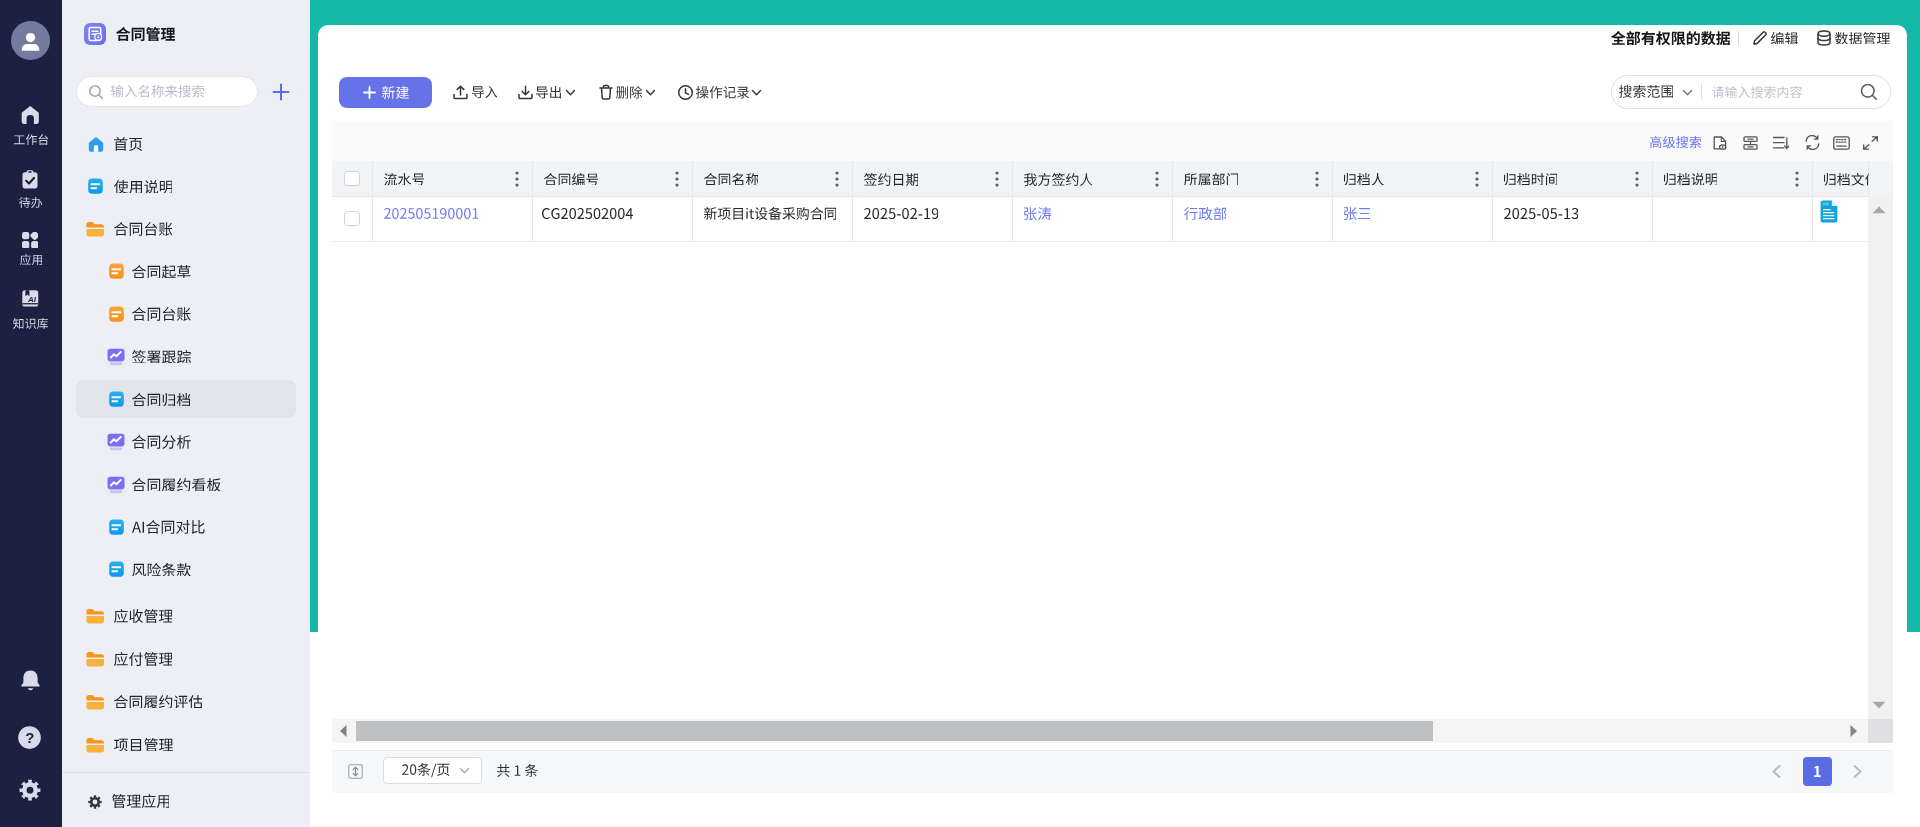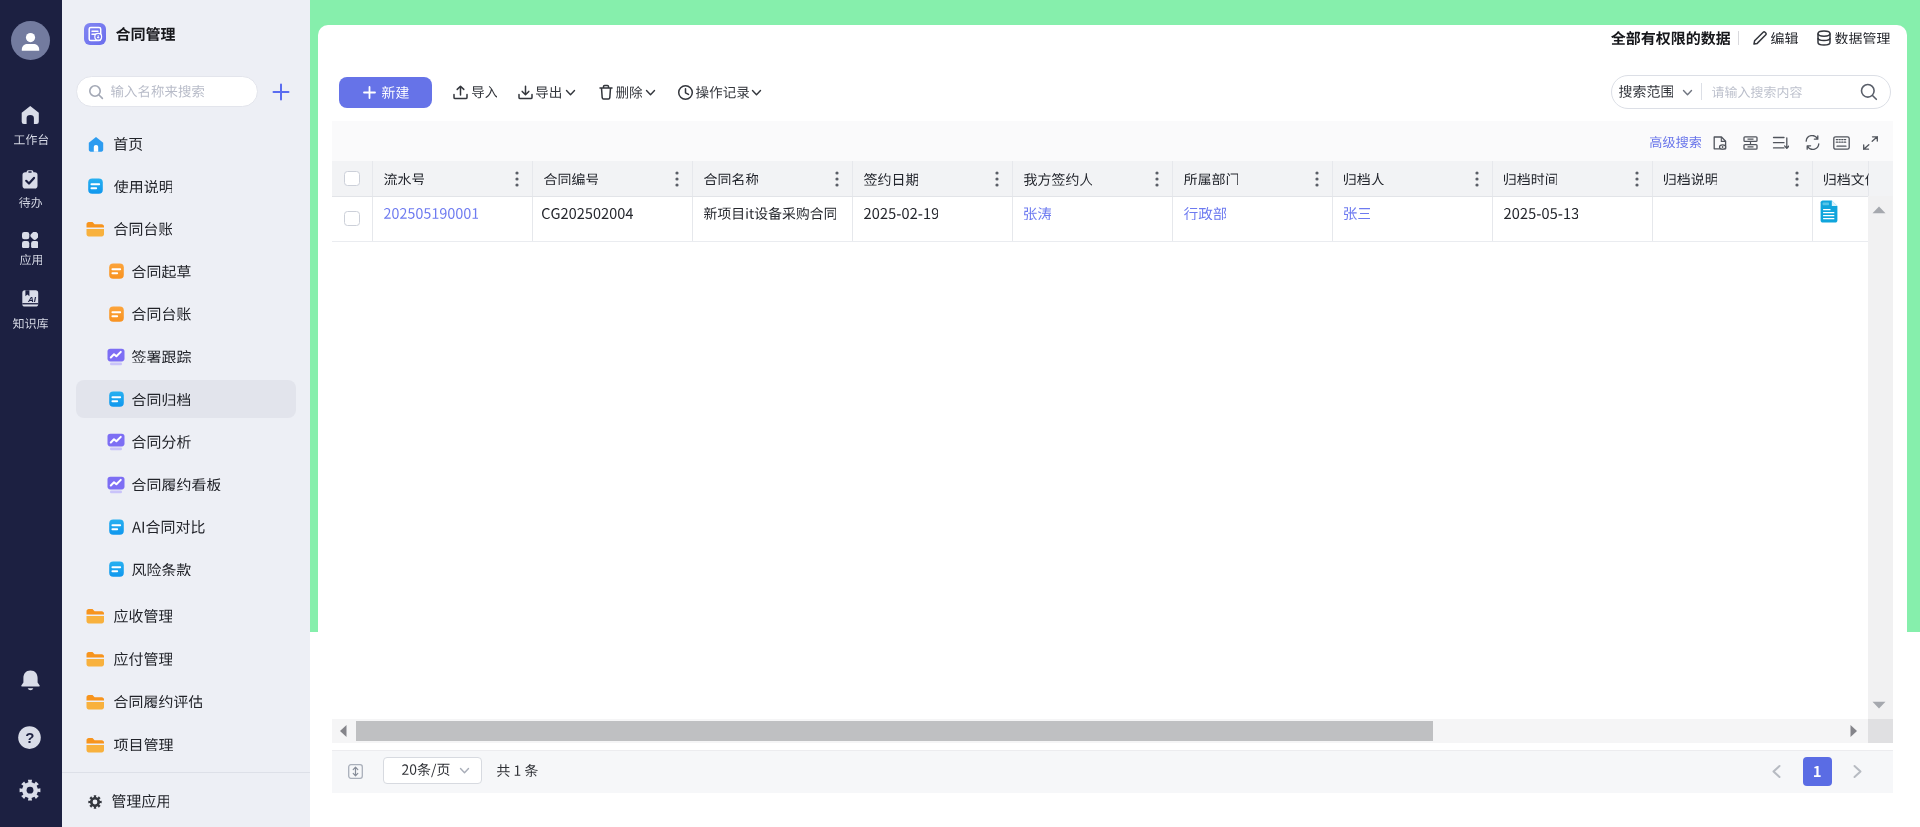--- a/index.html
+++ b/index.html
@@ -1,15 +1,15 @@
 <!DOCTYPE html>
 <html><head><meta charset="utf-8"><style>
 *{margin:0;padding:0;box-sizing:border-box}
 html,body{width:1920px;height:827px;overflow:hidden;font-family:"Liberation Sans",sans-serif}
-#root{position:relative;width:1920px;height:632px;background:#86efac}
+#root{position:relative;width:1920px;height:632px;background:#14b8a6}
 .abs{position:absolute}
 </style></head><body>
 <div id="root">
 
 <div class="abs" style="left:62px;top:0px;width:248px;height:827px;background:#edeff5"></div>
 <div class="abs" style="left:0px;top:0px;width:62px;height:827px;background:#1c2041"></div>
 <div class="abs" style="left:318px;top:25px;width:1589px;height:787px;background:#fff;border-radius:10px"></div>
 <div class="abs" style="left:10.5px;top:21px;width:39px;height:39px;background:#737b9f;border-radius:50%"></div>
 <svg class="abs" style="left:10.5px;top:21px;" width="39" height="39" viewBox="0 0 39 39">
       <circle cx="19.5" cy="16.6" r="4.6" fill="#fff"></circle>

